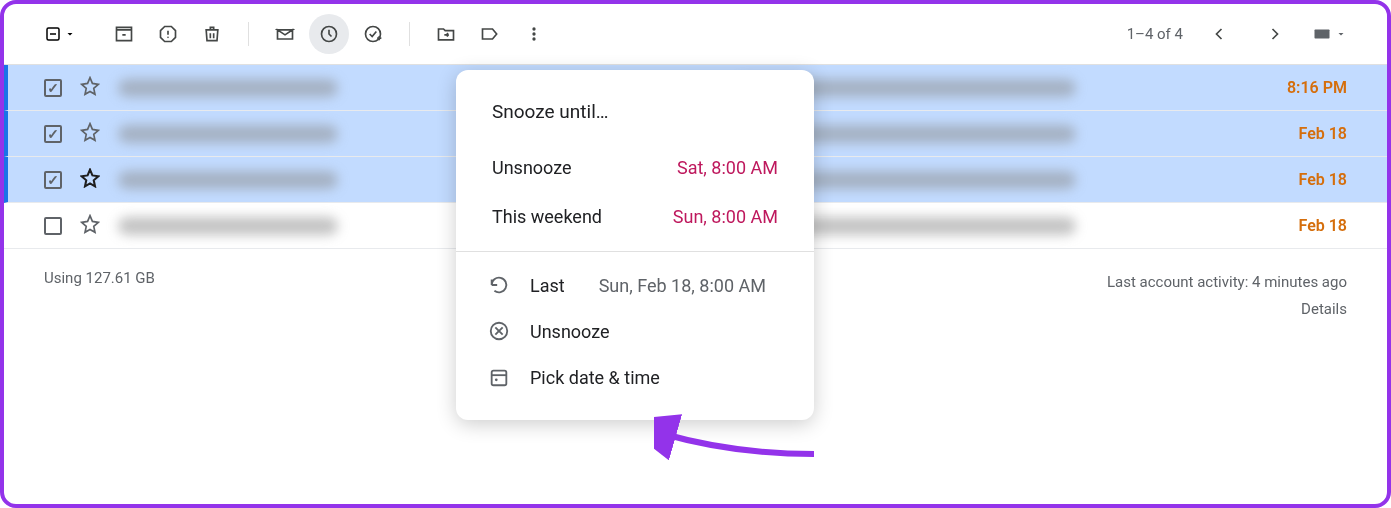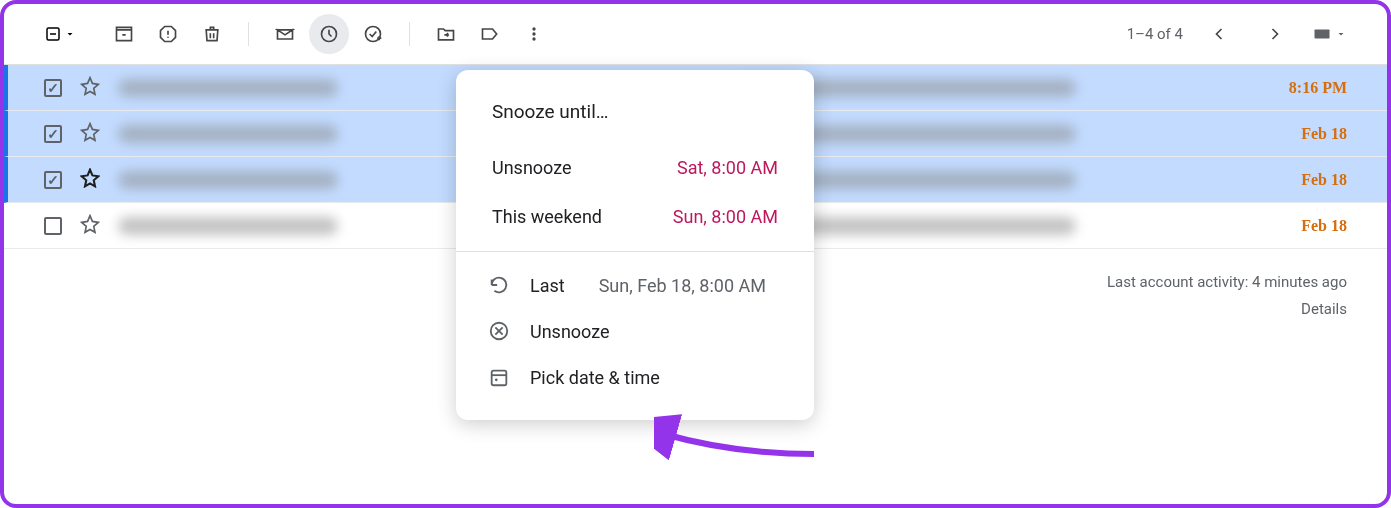--- a/index.html
+++ b/index.html
@@ -97,21 +97,20 @@
       filter: blur(6px);
       opacity: 0.5;
     }
     .sender-blur { width: 220px; }
     .subject-blur { width: 340px; margin-left: 380px; }
     .row-time {
       margin-left: auto;
       color: #d56e0c;
       font-weight: 600;
       font-size: 16px;
-      font-family: Liberation Serif, serif;
     }
     .footer {
       display: flex;
       padding: 20px 40px;
       color: #5f6368;
       font-size: 15px;
     }
     .footer-right {
       margin-left: auto;
       text-align: right;
@@ -301,20 +300,21 @@
           <path d="M12 2l2.9 6.9L22 10l-5.5 4.8L18 22l-6-3.5L6 22l1.5-7.2L2 10l7.1-1.1z" fill="none" stroke="currentColor" stroke-width="2"></path>
         </svg>
     </span>
     <div class="blur-text sender-blur"></div>
     <div class="blur-text subject-blur"></div>
     <span class="row-time">Feb 18</span>
   </div>
 </div>
 
 <div class="footer">
+  <span>Using 127.61 GB</span>
   <div class="footer-right">
     <div>Last account activity: 4 minutes ago</div>
     <div>Details</div>
   </div>
 </div>
 
 <div class="popup">
   <div class="popup-title">Snooze until…</div>
   <div class="popup-item">
     <span>Unsnooze</span>

